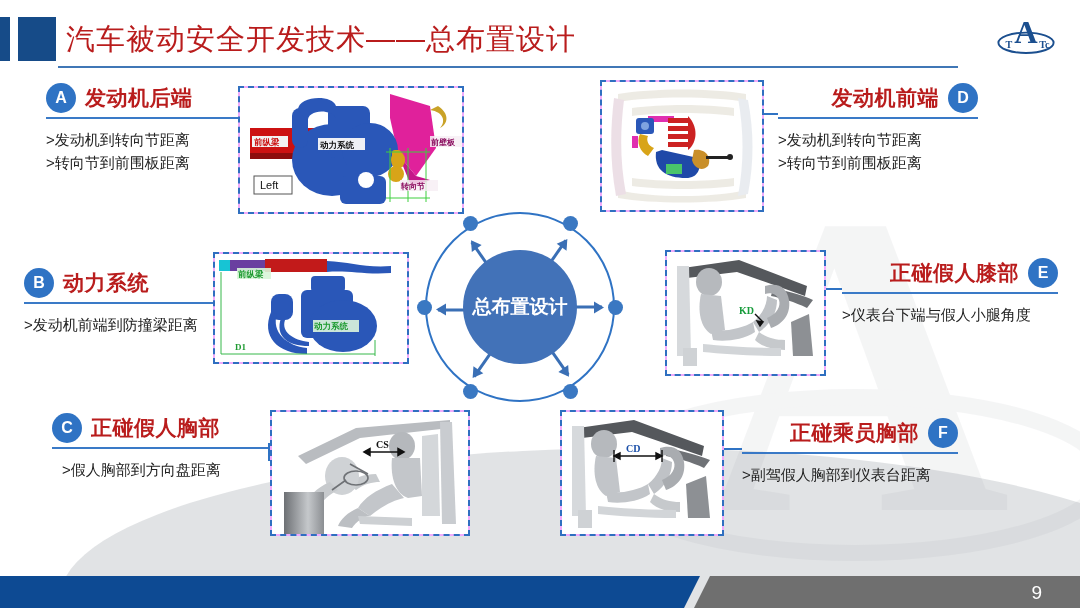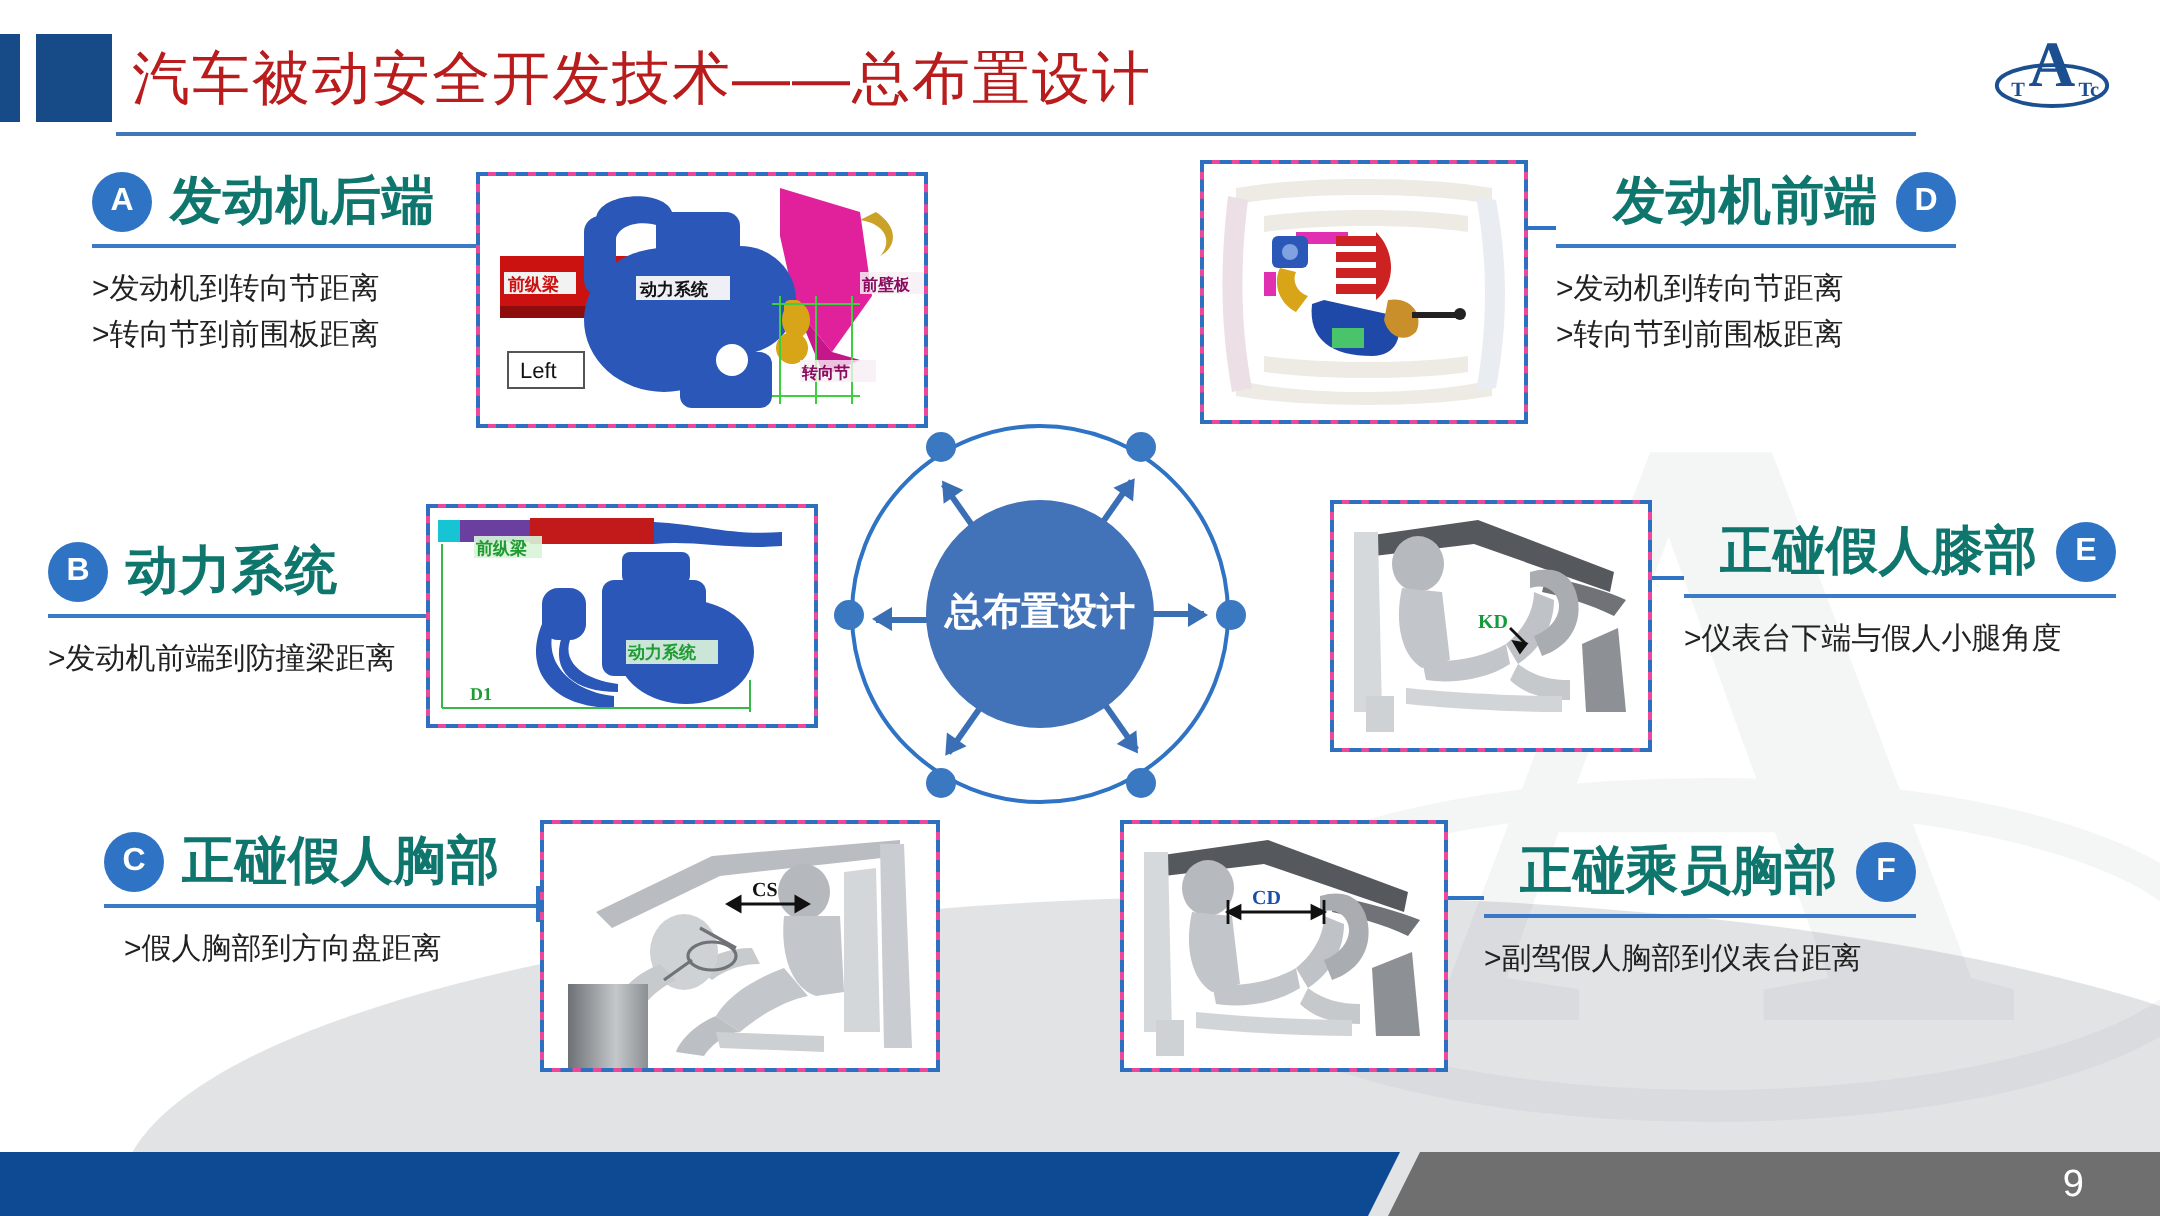--- a/index.html
+++ b/index.html
@@ -40,30 +40,30 @@
 
   
   .sec{position:absolute;z-index:3;}
   .sec-head{display:flex;align-items:center;gap:9px;white-space:nowrap;}
   .sec-head.rt{flex-direction:row-reverse;justify-content:flex-start;}
   .badge{
     width:30px;height:30px;border-radius:50%;background:#2f73c4;color:#fff;
     display:flex;align-items:center;justify-content:center;
     font-size:16px;font-weight:bold;flex:0 0 auto;
   }
-  .sec-title{font-size:26px;color:#0f766e;font-weight:bold;letter-spacing:.5px;}
+  .sec-title{font-size:21px;color:#b91c1c;font-weight:bold;letter-spacing:.5px;}
   .sec-rule{height:2px;background:#2f73c4;margin-top:4px;opacity:.95;}
   .bullets{margin-top:9px;}
   .bullet{font-size:15px;color:#222;line-height:1.55;white-space:nowrap;}
 
   
   .hook{position:absolute;background:#2f73c4;z-index:2;}
 
   
-  .panel{position:absolute;border:2px dashed #2f6fc0;background:#ec4899;z-index:4;overflow:hidden;}
+  .panel{position:absolute;border:2px dashed #2f6fc0;background:#f0abfc;z-index:4;overflow:hidden;}
 
   
   .hub{position:absolute;left:425px;top:212px;width:190px;height:190px;z-index:3;}
   .hub-ring{position:absolute;inset:0;border:2px solid #2f73c4;border-radius:50%;}
   .hub-core{
     position:absolute;left:38px;top:38px;width:114px;height:114px;border-radius:50%;
     background:#4272b8;color:#fff;display:flex;flex-direction:row;
     align-items:center;justify-content:center;font-size:19px;font-weight:bold;line-height:1.28;
   }
   .hub-dot{position:absolute;width:15px;height:15px;border-radius:50%;background:#3a78c2;}

